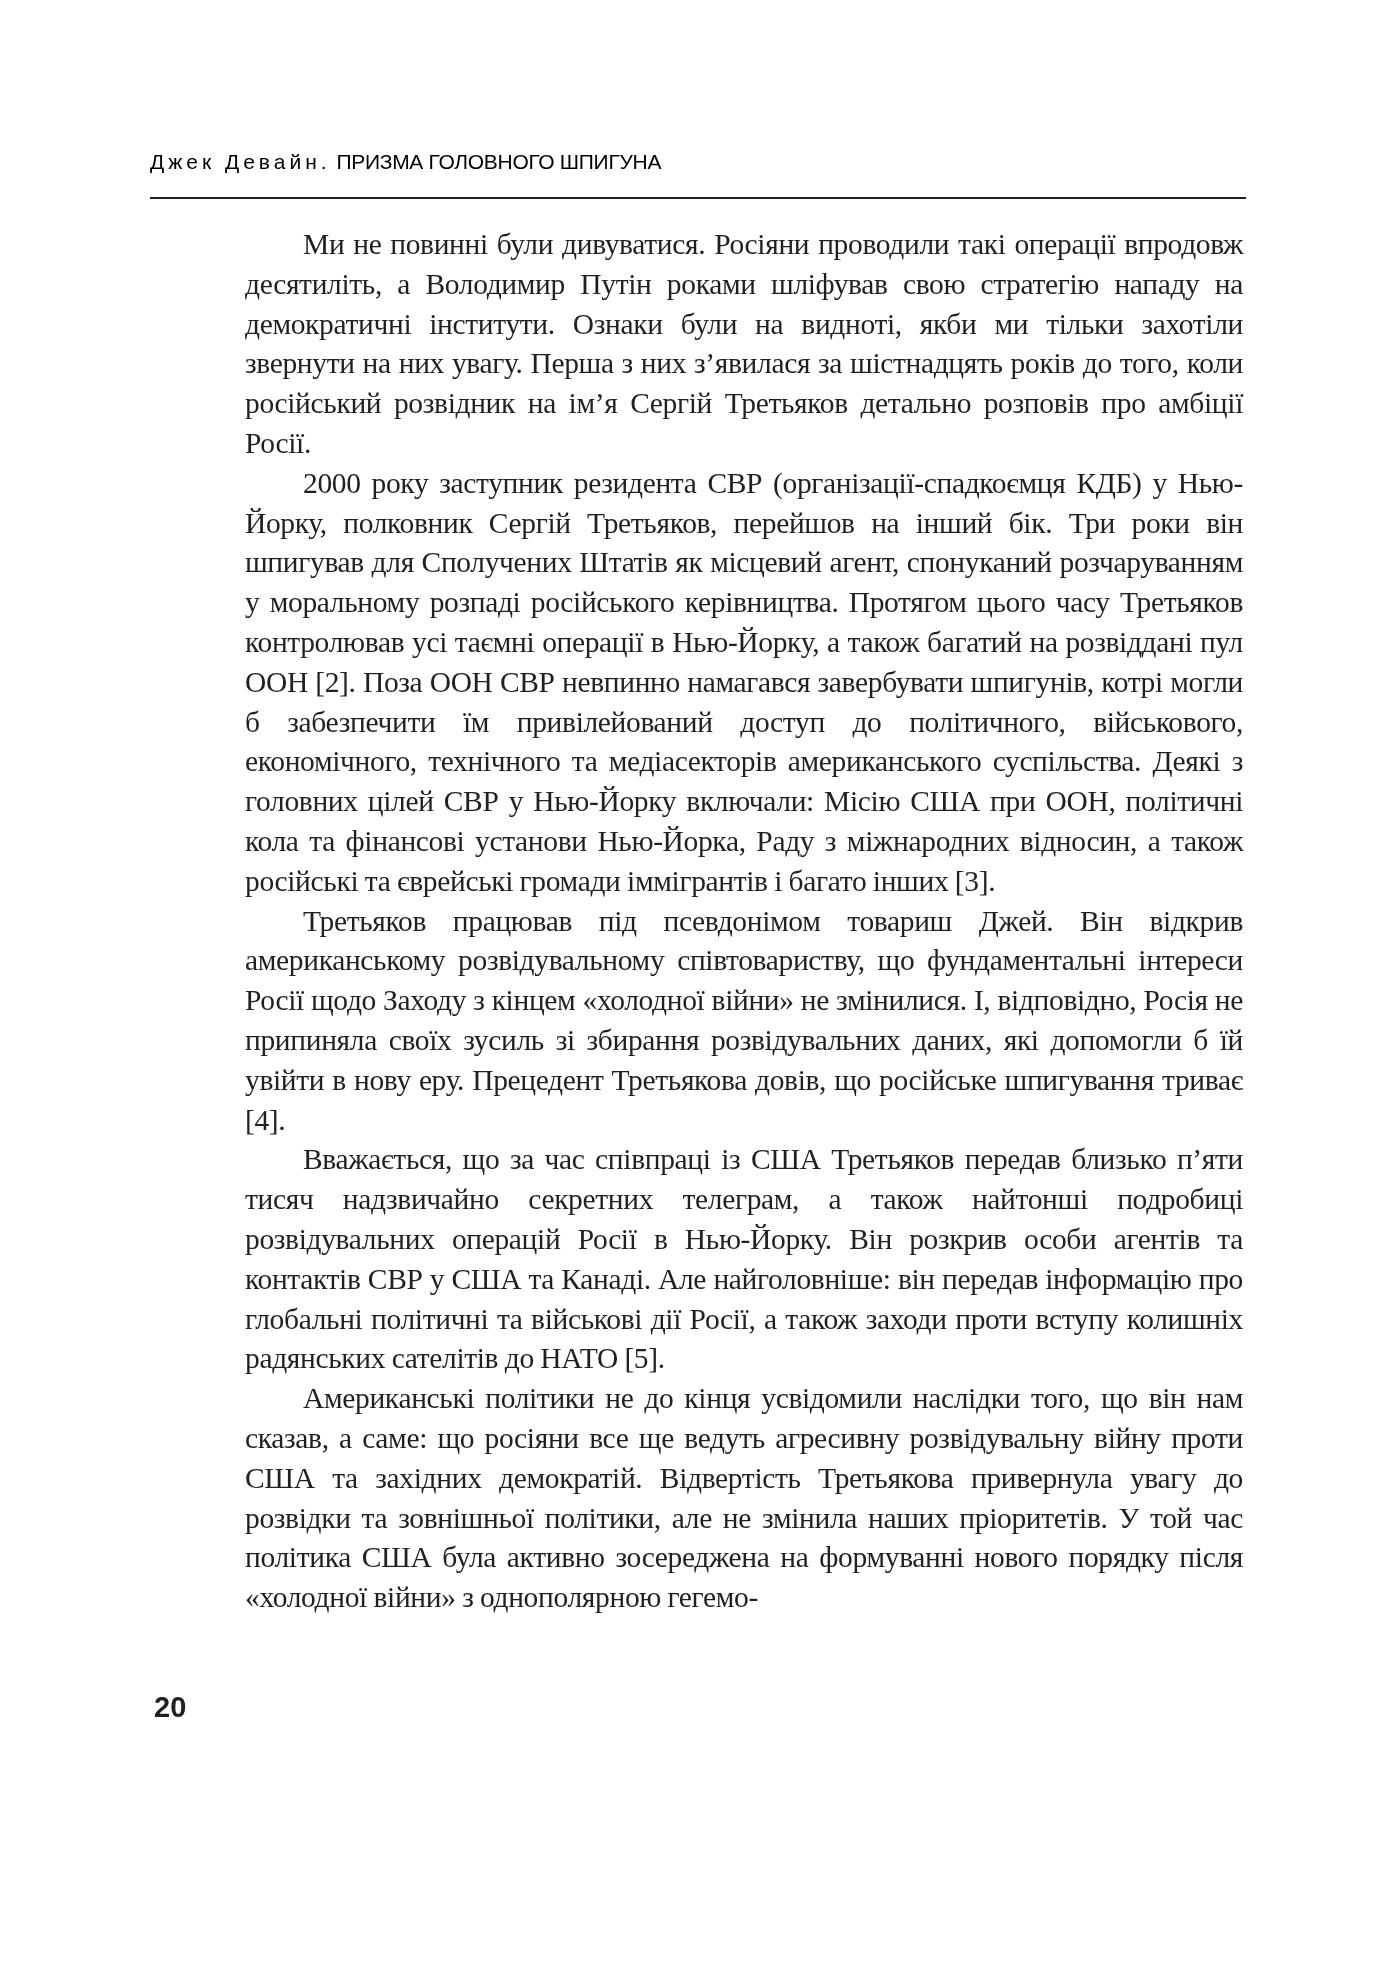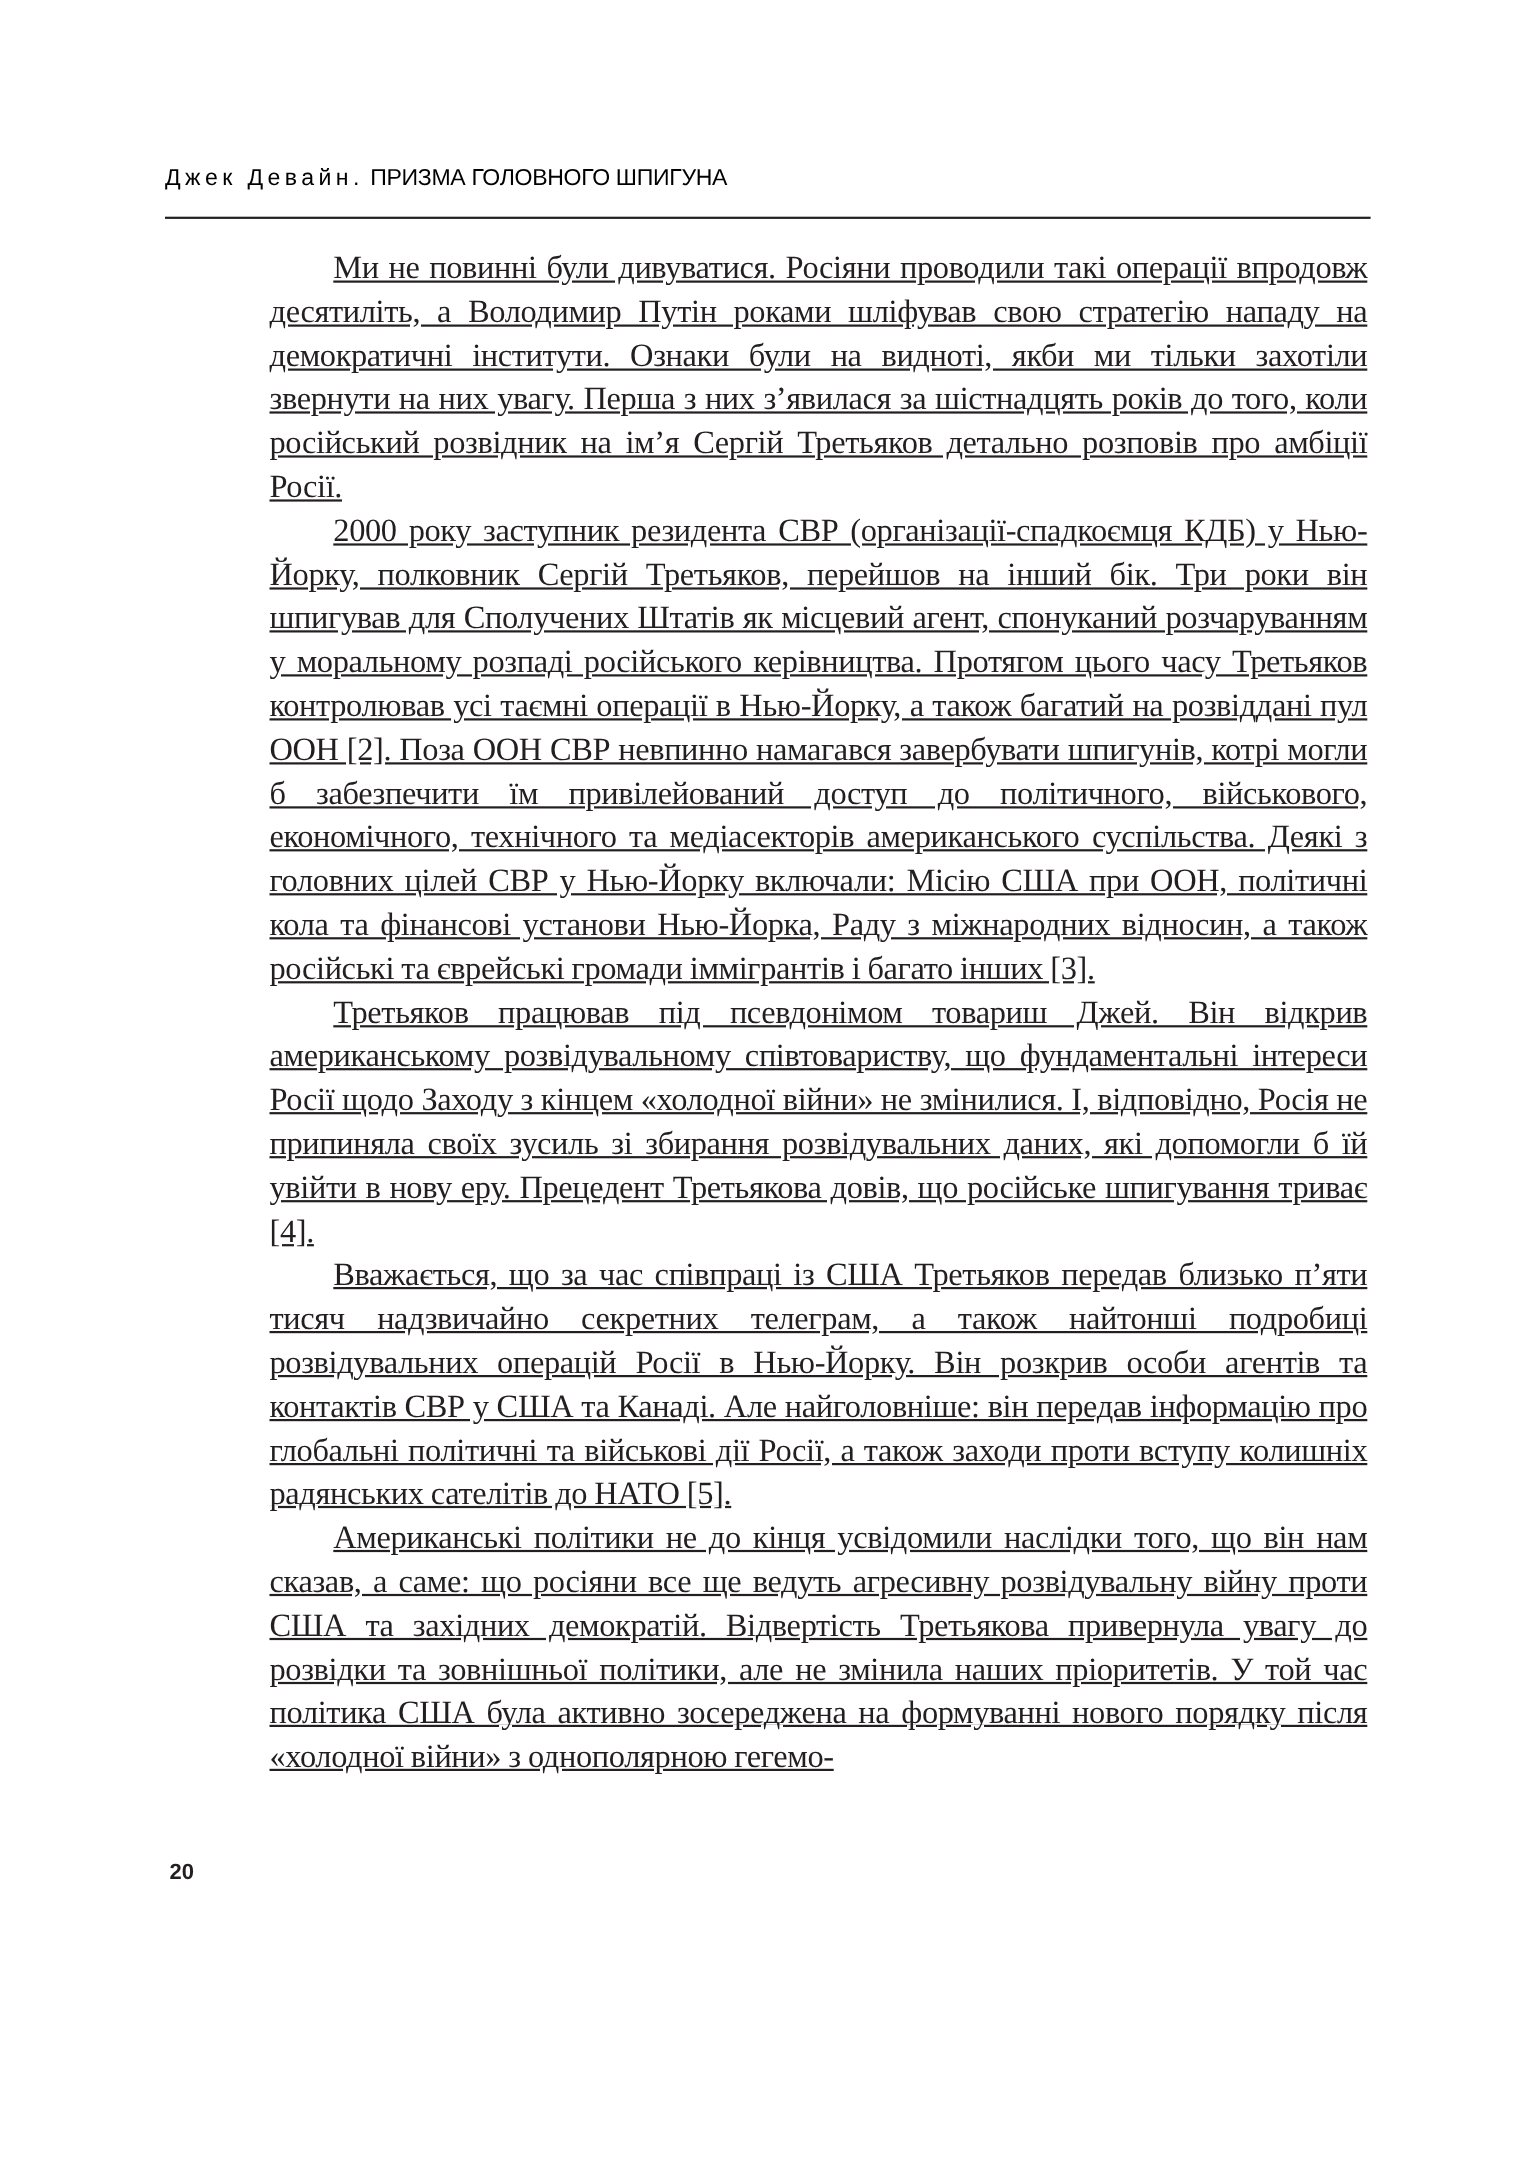--- a/index.html
+++ b/index.html
@@ -10,26 +10,26 @@
       white-space: nowrap;
     }
     .running-head .author { letter-spacing: 4px; }
     .running-head .title { letter-spacing: -0.3px; }
     .head-rule {
       position: absolute; left: 150px; top: 197px; width: 1096px; height: 2px; background: #231f20;
     }
     .body-text {
       position: absolute; left: 245px; top: 225px; width: 998px;
       font-family: "Liberation Serif", serif; font-size: 29.5px; line-height: 39.8px;
-      text-align: justify; hyphens: manual; letter-spacing: -0.35px; word-spacing: -0.5px; text-decoration: underline;
+      text-align: justify; hyphens: manual; letter-spacing: -0.35px; word-spacing: -0.5px;
     }
     .body-text p { margin: 0; text-indent: 58px; }
     .page-number {
       position: absolute; left: 154px; top: 1691px;
-      font-family: "Liberation Sans", sans-serif; font-weight: bold; font-size: 20px; color: #231f20;
+      font-family: "Liberation Sans", sans-serif; font-weight: bold; font-size: 29px; color: #231f20;
     }
   </style>
 </head>
 <body>
 
 <div class="running-head">
   <span class="author">Джек Девайн.</span>
   <span class="title">ПРИЗМА ГОЛОВНОГО ШПИГУНА</span>
 </div>
 <div class="head-rule"></div>

